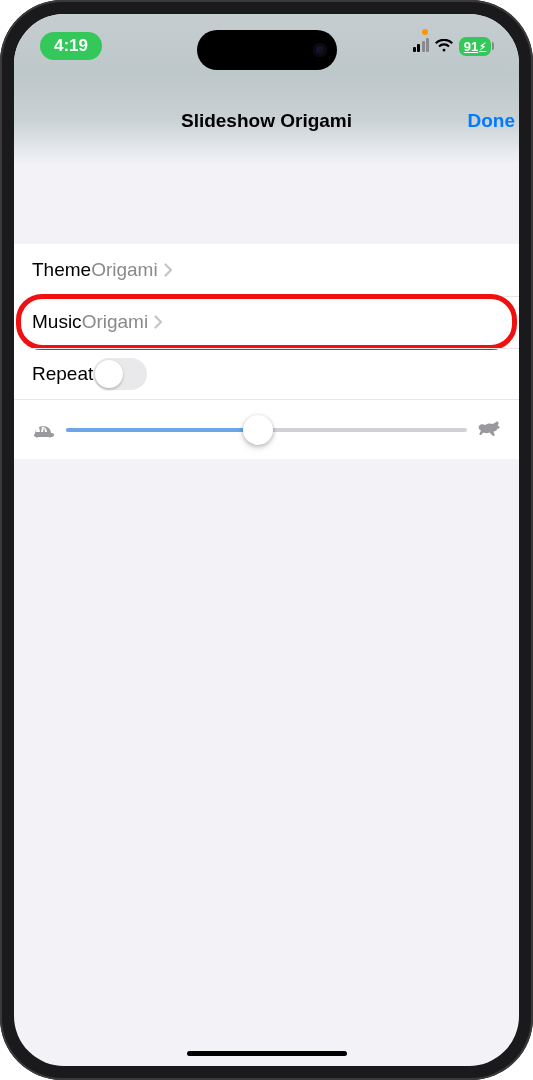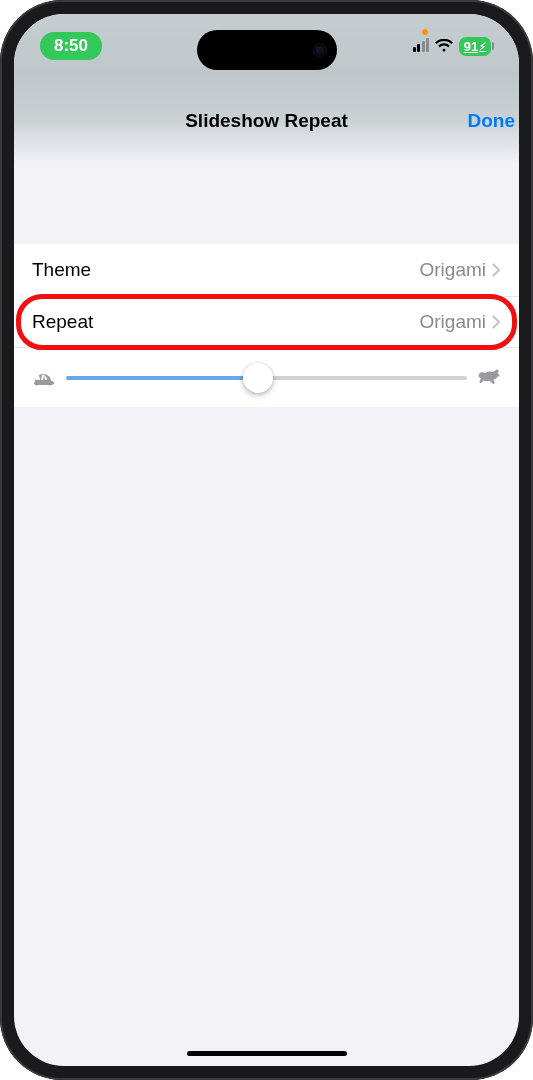--- a/index.html
+++ b/index.html
@@ -156,21 +156,20 @@
     .content {
       background: #f2f2f7;
     }
     .list-group {
       background: #fff;
       margin-top: 80px;
     }
     .row {
       display: flex;
       align-items: center;
-      justify-content: space-between;
       padding: 0 18px 0 18px;
       height: 52px;
       position: relative;
     }
     .row + .row::before {
       content: "";
       position: absolute;
       left: 18px;
       right: 0;
       top: 0;
@@ -283,68 +282,76 @@
 
 <div class="phone-frame">
 
   <div class="screen">
 
     <div class="dynamic-island">
       <div class="di-camera"></div>
     </div>
 
     <div class="status-bar">
-      <div class="status-time-pill">8:50</div>
+      <div class="status-time-pill">4:19</div>
       <div class="status-right">
         <div class="orange-dot"></div>
         <div class="cell-bars">
           <span></span>
             <span></span>
             <span></span>
             <span></span>
         </div>
         <svg class="wifi-icon" viewBox="0 0 20 14">
           <path d="M10 13.2 a1.6 1.6 0 1 0 0-3.2 1.6 1.6 0 0 0 0 3.2Z M5.2 8.3a6.8 6.8 0 0 1 9.6 0l1.6-1.6a9 9 0 0 0-12.8 0Z M1.7 4.8a11.7 11.7 0 0 1 16.6 0L20 3.1a14 14 0 0 0-20 0Z" fill="#000"></path>
         </svg>
         <div class="battery-pill">
           <span>91</span>
             <span style="font-size:10px;margin-left:1px;">⚡︎</span>
         </div>
       </div>
     </div>
 
     <div class="nav-bar">
-      <div class="nav-title">Slideshow Repeat</div>
+      <div class="nav-title">Slideshow Origami</div>
       <div class="nav-done">Done</div>
     </div>
 
     <div class="content">
       <div class="list-group">
 
         <div class="row">
           <div class="row-label">Theme</div>
           <div class="row-trailing">
             <div class="row-value">Origami</div>
             <svg class="chevron" viewBox="0 0 9 14">
                 <path d="M1.5 1.5 7 7l-5.5 5.5"></path>
               </svg>
           </div>
         </div>
 
         <div class="row">
           <div class="highlight-ring"></div>
-          <div class="row-label">Repeat</div>
+          <div class="row-label">Music</div>
           <div class="row-trailing">
             <div class="row-value">Origami</div>
             <svg class="chevron" viewBox="0 0 9 14">
                 <path d="M1.5 1.5 7 7l-5.5 5.5"></path>
               </svg>
           </div>
         </div>
 
+        <div class="row">
+          <div class="row-label">Repeat</div>
+          <div class="row-trailing">
+            <div class="toggle">
+              <div class="knob"></div>
+            </div>
+          </div>
+        </div>
 
         <div class="slider-row">
           <svg class="speed-icon" viewBox="0 0 24 20">
             <path fill="#9a9a9e" d="M3 14c0-4 3.5-8 8-8s8 3 8 7c1 0 3 0 3 2 0 1.5-1.5 2-3 2-.5 1-1.5 1-2 0H6c-.5 1-1.5 1-2 0-.8 0-2-.5-2-2 0-1 .5-1 1-1Zm4-7c-2 1-3 3-3 5h4l-1-5Zm2 5h4l-1-5c-.7-.2-1.3-.2-2 0l-1 5Zm6 0c0-2-1-4-3-5l-1 5h4Z"></path>
           </svg>
           <div class="slider">
             <div class="fill"></div>
             <div class="thumb"></div>
           </div>
           <svg class="speed-icon" viewBox="0 0 24 20">

